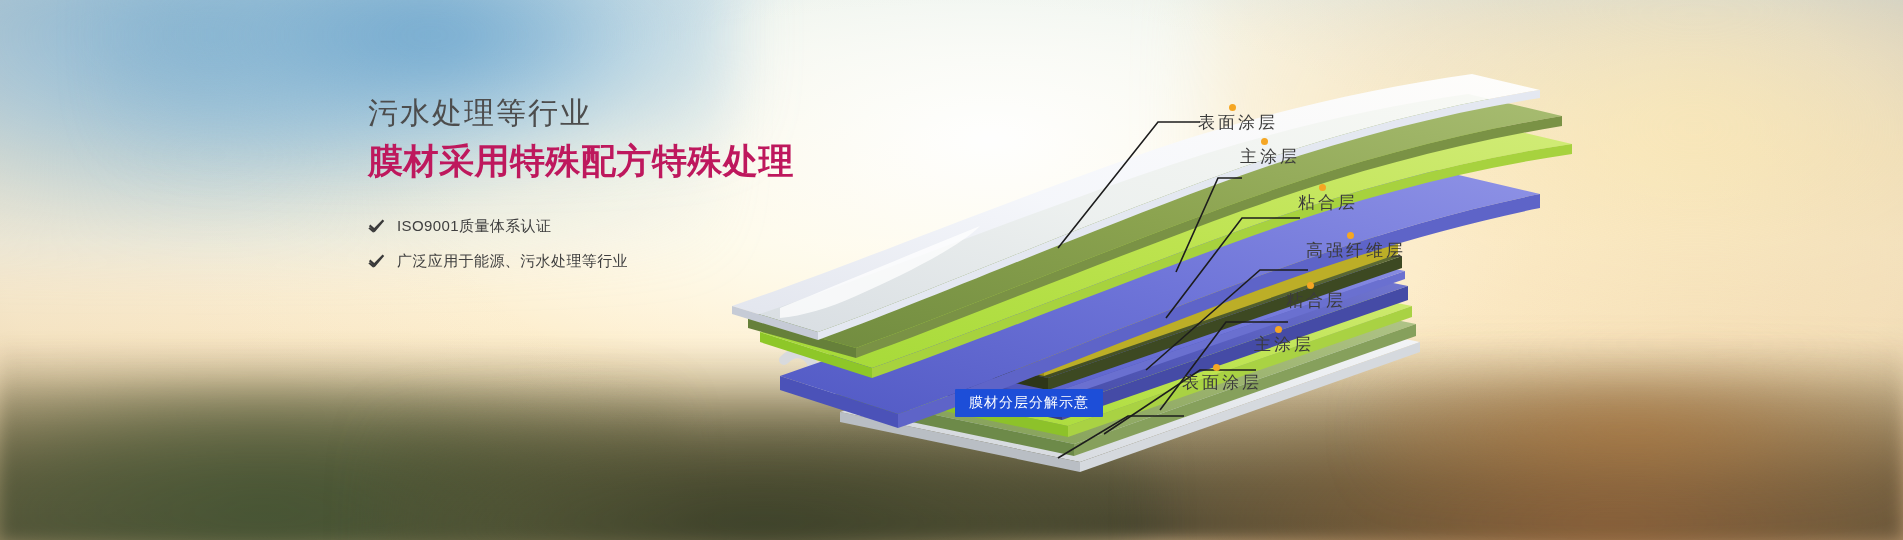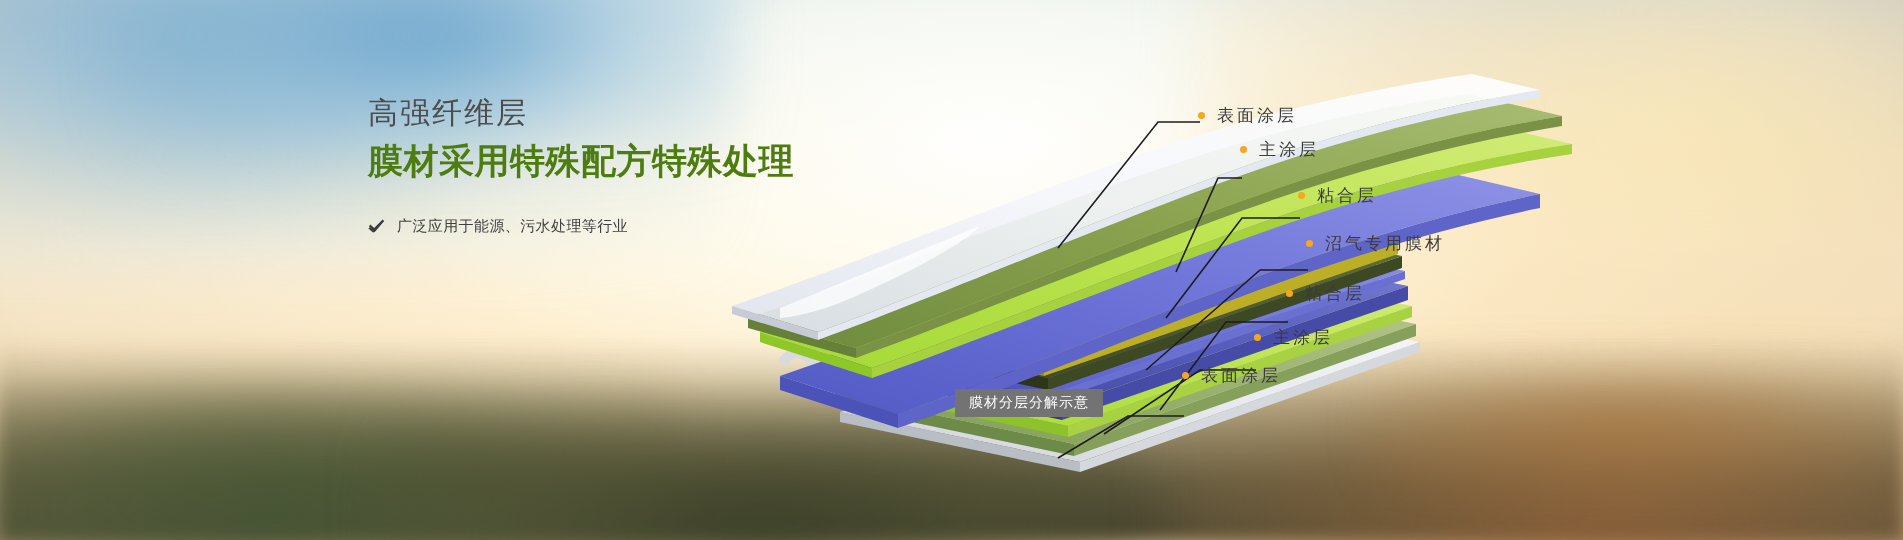--- a/index.html
+++ b/index.html
@@ -105,21 +105,21 @@
     color: #4d4d4d;
     letter-spacing: 2px;
     font-weight: 400;
     margin: 0 0 12px 0;
     white-space: nowrap;
   }
   .headline {
     font-size: 35px;
     line-height: 1.15;
     font-weight: bold;
-    color: #4d7c0f;
+    color: #be185d;
     letter-spacing: 0.5px;
     margin: 12px 0 6px 0;
     white-space: nowrap;
   }
   .subhead {
     font-size: 38px;
     line-height: 1.2;
     font-weight: bold;
     color: #ef8200;
     letter-spacing: 1px;
@@ -161,40 +161,41 @@
   .diagram svg { display: block; }
 
   .badge {
     position: absolute;
     left: 955px;
     top: 389px;
     height: 28px;
     padding: 0 14px;
     display: flex;
     align-items: center;
-    background: #737373;
+    background: #1d4ed8;
     color: #ffffff;
     font-size: 14px;
     letter-spacing: 1px;
     border-radius: 1px;
     z-index: 40;
     white-space: nowrap;
     font-family: Liberation Serif, serif;
   }
 
   
   .callout {
     position: absolute;
     z-index: 35;
     display: flex;
     align-items: center;
     font-size: 17px;
     color: #3b3b3b;
     letter-spacing: 3px;
     white-space: nowrap;
+    flex-direction: column;
   }
   .callout .dot {
     width: 7px; height: 7px;
     border-radius: 50%;
     background: #f5a623;
     margin-right: 12px;
     flex: none;
   }
 </style>
 </head>
@@ -207,24 +208,33 @@
   <div class="bg-sky-left2"></div>
   <div class="bg-warm-right"></div>
   <div class="bg-land"></div>
   <div class="bg-land-left"></div>
   <div class="bg-land-mid"></div>
   <div class="bg-land-right"></div>
   <div class="bg-land-right2"></div>
   <div class="bg-vignette"></div>
 
   <div class="copy">
-    <p class="eyebrow">高强纤维层</p>
+    <p class="eyebrow">污水处理等行业</p>
     <p class="headline">膜材采用特殊配方特殊处理</p>
 
     <ul class="bullets">
+      <li class="bullet">
+        <span class="check">
+          <svg width="17" height="15" viewBox="0 0 17 15">
+            <path d="M1 7.2 L2.3 5.4 L6.2 9.0 L14.6 0.6 L16.2 2.0 L6.6 13.2 Z" fill="#3a3a3a"></path>
+            <path d="M0.4 9.6 L1.6 8.2 L6.3 12.1 L5.3 13.8 Z" fill="#3a3a3a"></path>
+          </svg>
+        </span>
+        <span>ISO9001质量体系认证</span>
+      </li>
       <li class="bullet">
         <span class="check">
           <svg width="17" height="15" viewBox="0 0 17 15">
             <path d="M1 7.2 L2.3 5.4 L6.2 9.0 L14.6 0.6 L16.2 2.0 L6.6 13.2 Z" fill="#3a3a3a"></path>
             <path d="M0.4 9.6 L1.6 8.2 L6.3 12.1 L5.3 13.8 Z" fill="#3a3a3a"></path>
           </svg>
         </span>
         <span>广泛应用于能源、污水处理等行业</span>
       </li>
     </ul>
@@ -407,21 +417,21 @@
   <div class="callout" style="left:1240px; top:138px;">
     <span class="dot"></span>
     <span>主涂层</span>
   </div>
   <div class="callout" style="left:1298px; top:184px;">
     <span class="dot"></span>
     <span>粘合层</span>
   </div>
   <div class="callout" style="left:1306px; top:232px;">
     <span class="dot"></span>
-    <span>沼气专用膜材</span>
+    <span>高强纤维层</span>
   </div>
   <div class="callout" style="left:1286px; top:282px;">
     <span class="dot"></span>
     <span>粘合层</span>
   </div>
   <div class="callout" style="left:1254px; top:326px;">
     <span class="dot"></span>
     <span>主涂层</span>
   </div>
   <div class="callout" style="left:1182px; top:364px;">

